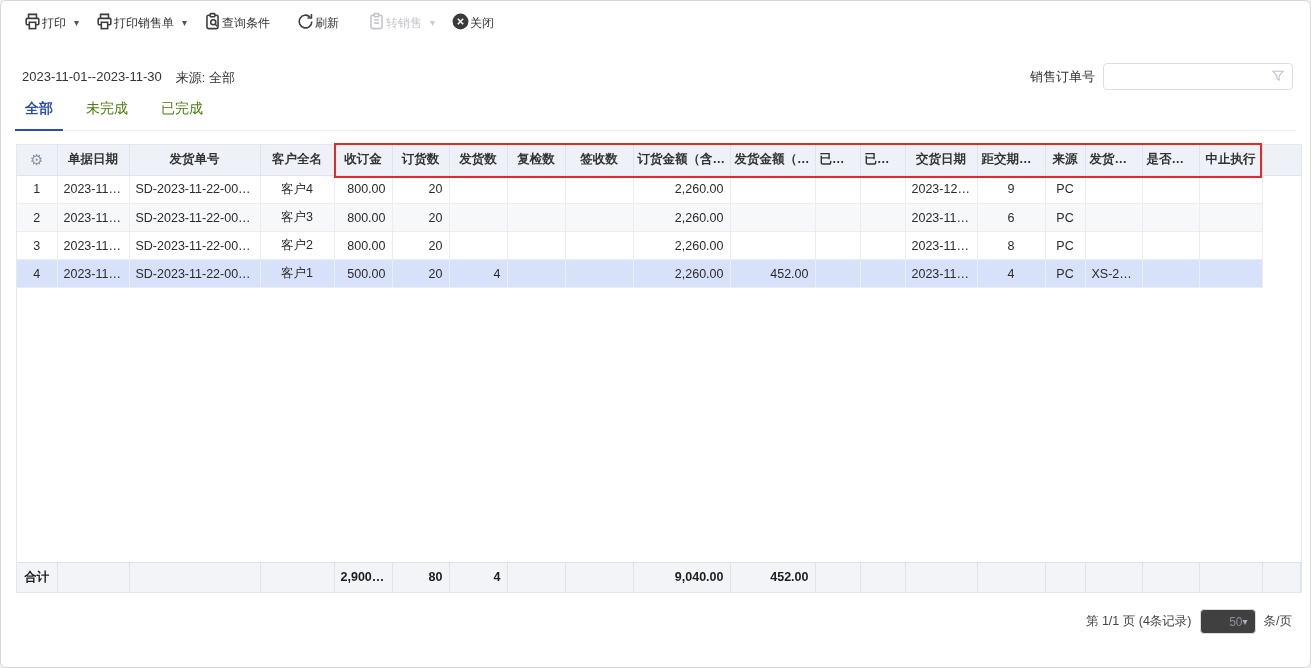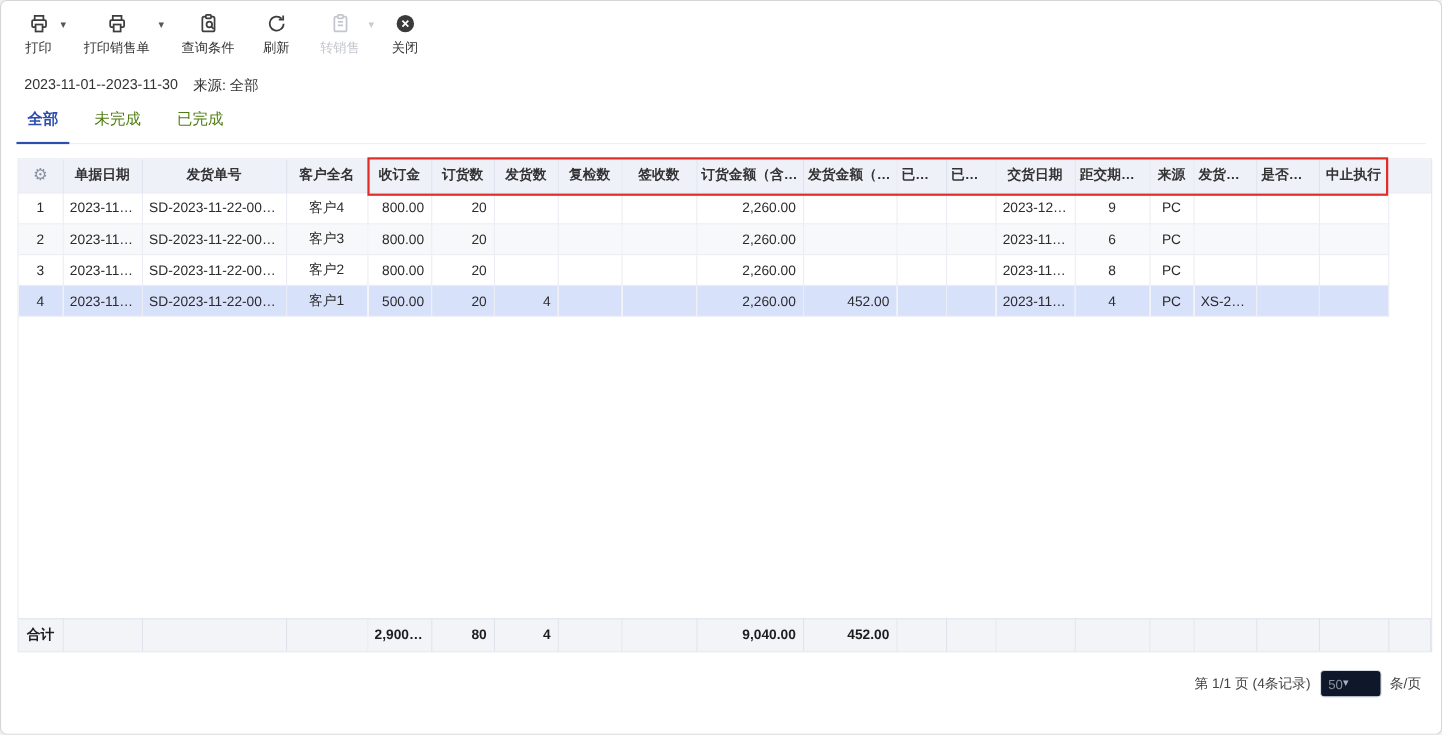--- a/index.html
+++ b/index.html
@@ -6,21 +6,21 @@
   html,body { background:#eef0f3; }
   body { font-family: "Liberation Sans", "DejaVu Sans", sans-serif; }
   .window {
     position: relative; width: 1311px; height: 668px;
     background: #fff; border: 1px solid #d6d6d6; border-radius: 6px;
     overflow: hidden;
   }
 
   
   .toolbar { position:absolute; top:10px; left:22px; display:flex; align-items:flex-start; }
-  .tbtn { display:flex; flex-direction:column; align-items:center; cursor:pointer; color:#3d3d3d; }
+  .tbtn { display:flex; align-items:center; cursor:pointer; color:#3d3d3d; }
   .tbtn .ticon { height:20px; display:flex; align-items:center; justify-content:center; color:#3d3d3d; }
   .tbtn .tlabel { font-size:12px; margin-top:4px; color:#333; white-space:nowrap; }
   .tbtn.disabled, .tbtn.disabled .ticon, .tbtn.disabled .tlabel { color:#c3c6cc !important; cursor:default; }
   .caret { font-size:10px; color:#555; margin:6px 16px 0 8px; cursor:pointer; }
   .caret.disabled { color:#c9ccd2; }
   .tbtn + .tbtn { margin-left:34px;text-align:center; }
   .caret + .tbtn { margin-left:0; }
 
   
   .filter-line { position:absolute; top:68px; left:21px; font-size:13px; color:#333; display:flex; gap:14px; }
@@ -54,22 +54,22 @@
   .stable td { height:30px; background:#f2f4f8; font-weight:bold; color:#1d1d1d;
                border-top:1px solid #dfe3ec; border-right:1px solid #dfe3ec; padding:0 6px; }
   .a-center { text-align:center; }
   .a-right  { text-align:right; }
   .a-left   { text-align:center; }
   .blue { color:#3340dd; cursor:pointer; }
   .redrect { position:absolute; top:-2px; height:35px; border:2px solid #e12b26; pointer-events:none; z-index:5; }
 
   
   .pager { position:absolute; top:608px; right:18px; display:flex; align-items:center; gap:8px; font-size:12.5px; color:#444; }
-  .psel { width:56px; height:25px; border:1px solid #d7dce6; border-radius:4px; background:#0f172a;
-          display:flex; align-items:center; justify-content:flex-start; padding:0 7px; color:#8a919e; cursor:pointer; font-size:12px; }
+  .psel { width:56px; height:25px; border:1px solid #d7dce6; border-radius:4px; background:#404040;
+          display:flex; align-items:center; justify-content:flex-end; padding:0 7px; color:#8a919e; cursor:pointer; font-size:12px; }
   .psel .chev { font-size:10px; color:#aab2bf; }
   svg { display:block; }
 </style>
 </head>
 <body>
 
 <div class="window">
 
   <div class="toolbar">
     <div class="tbtn">
@@ -136,20 +136,31 @@
     </div>
   </div>
 
   <div class="filter-line">
     <span>2023-11-01--2023-11-30</span>
     <span>
       <span>来源: </span><span>全部</span>
     </span>
   </div>
 
+  <div class="search-area">
+    <span class="search-label">销售订单号</span>
+    <div class="search-box">
+      <input value="" style="">
+      <span class="funnel">
+        <svg width="16" height="16" viewBox="0 0 24 24" fill="none" stroke="#b9c2d0" stroke-width="1.6">
+            <path d="M4.5 5h15l-5.8 6.8V18l-3.4-1.8v-4.4z"></path>
+          </svg>
+      </span>
+    </div>
+  </div>
 
   <div class="tabs">
     <div class="tab active"><span>全部</span></div>
     <div class="tab"><span>未完成</span></div>
     <div class="tab"><span>已完成</span></div>
   </div>
 
   <div class="grid">
     <div class="redrect" id="redrect" style="left: 317px; width: 928px; border-color: rgb(225, 43, 38);"></div>
     <table class="htable" id="htable">

